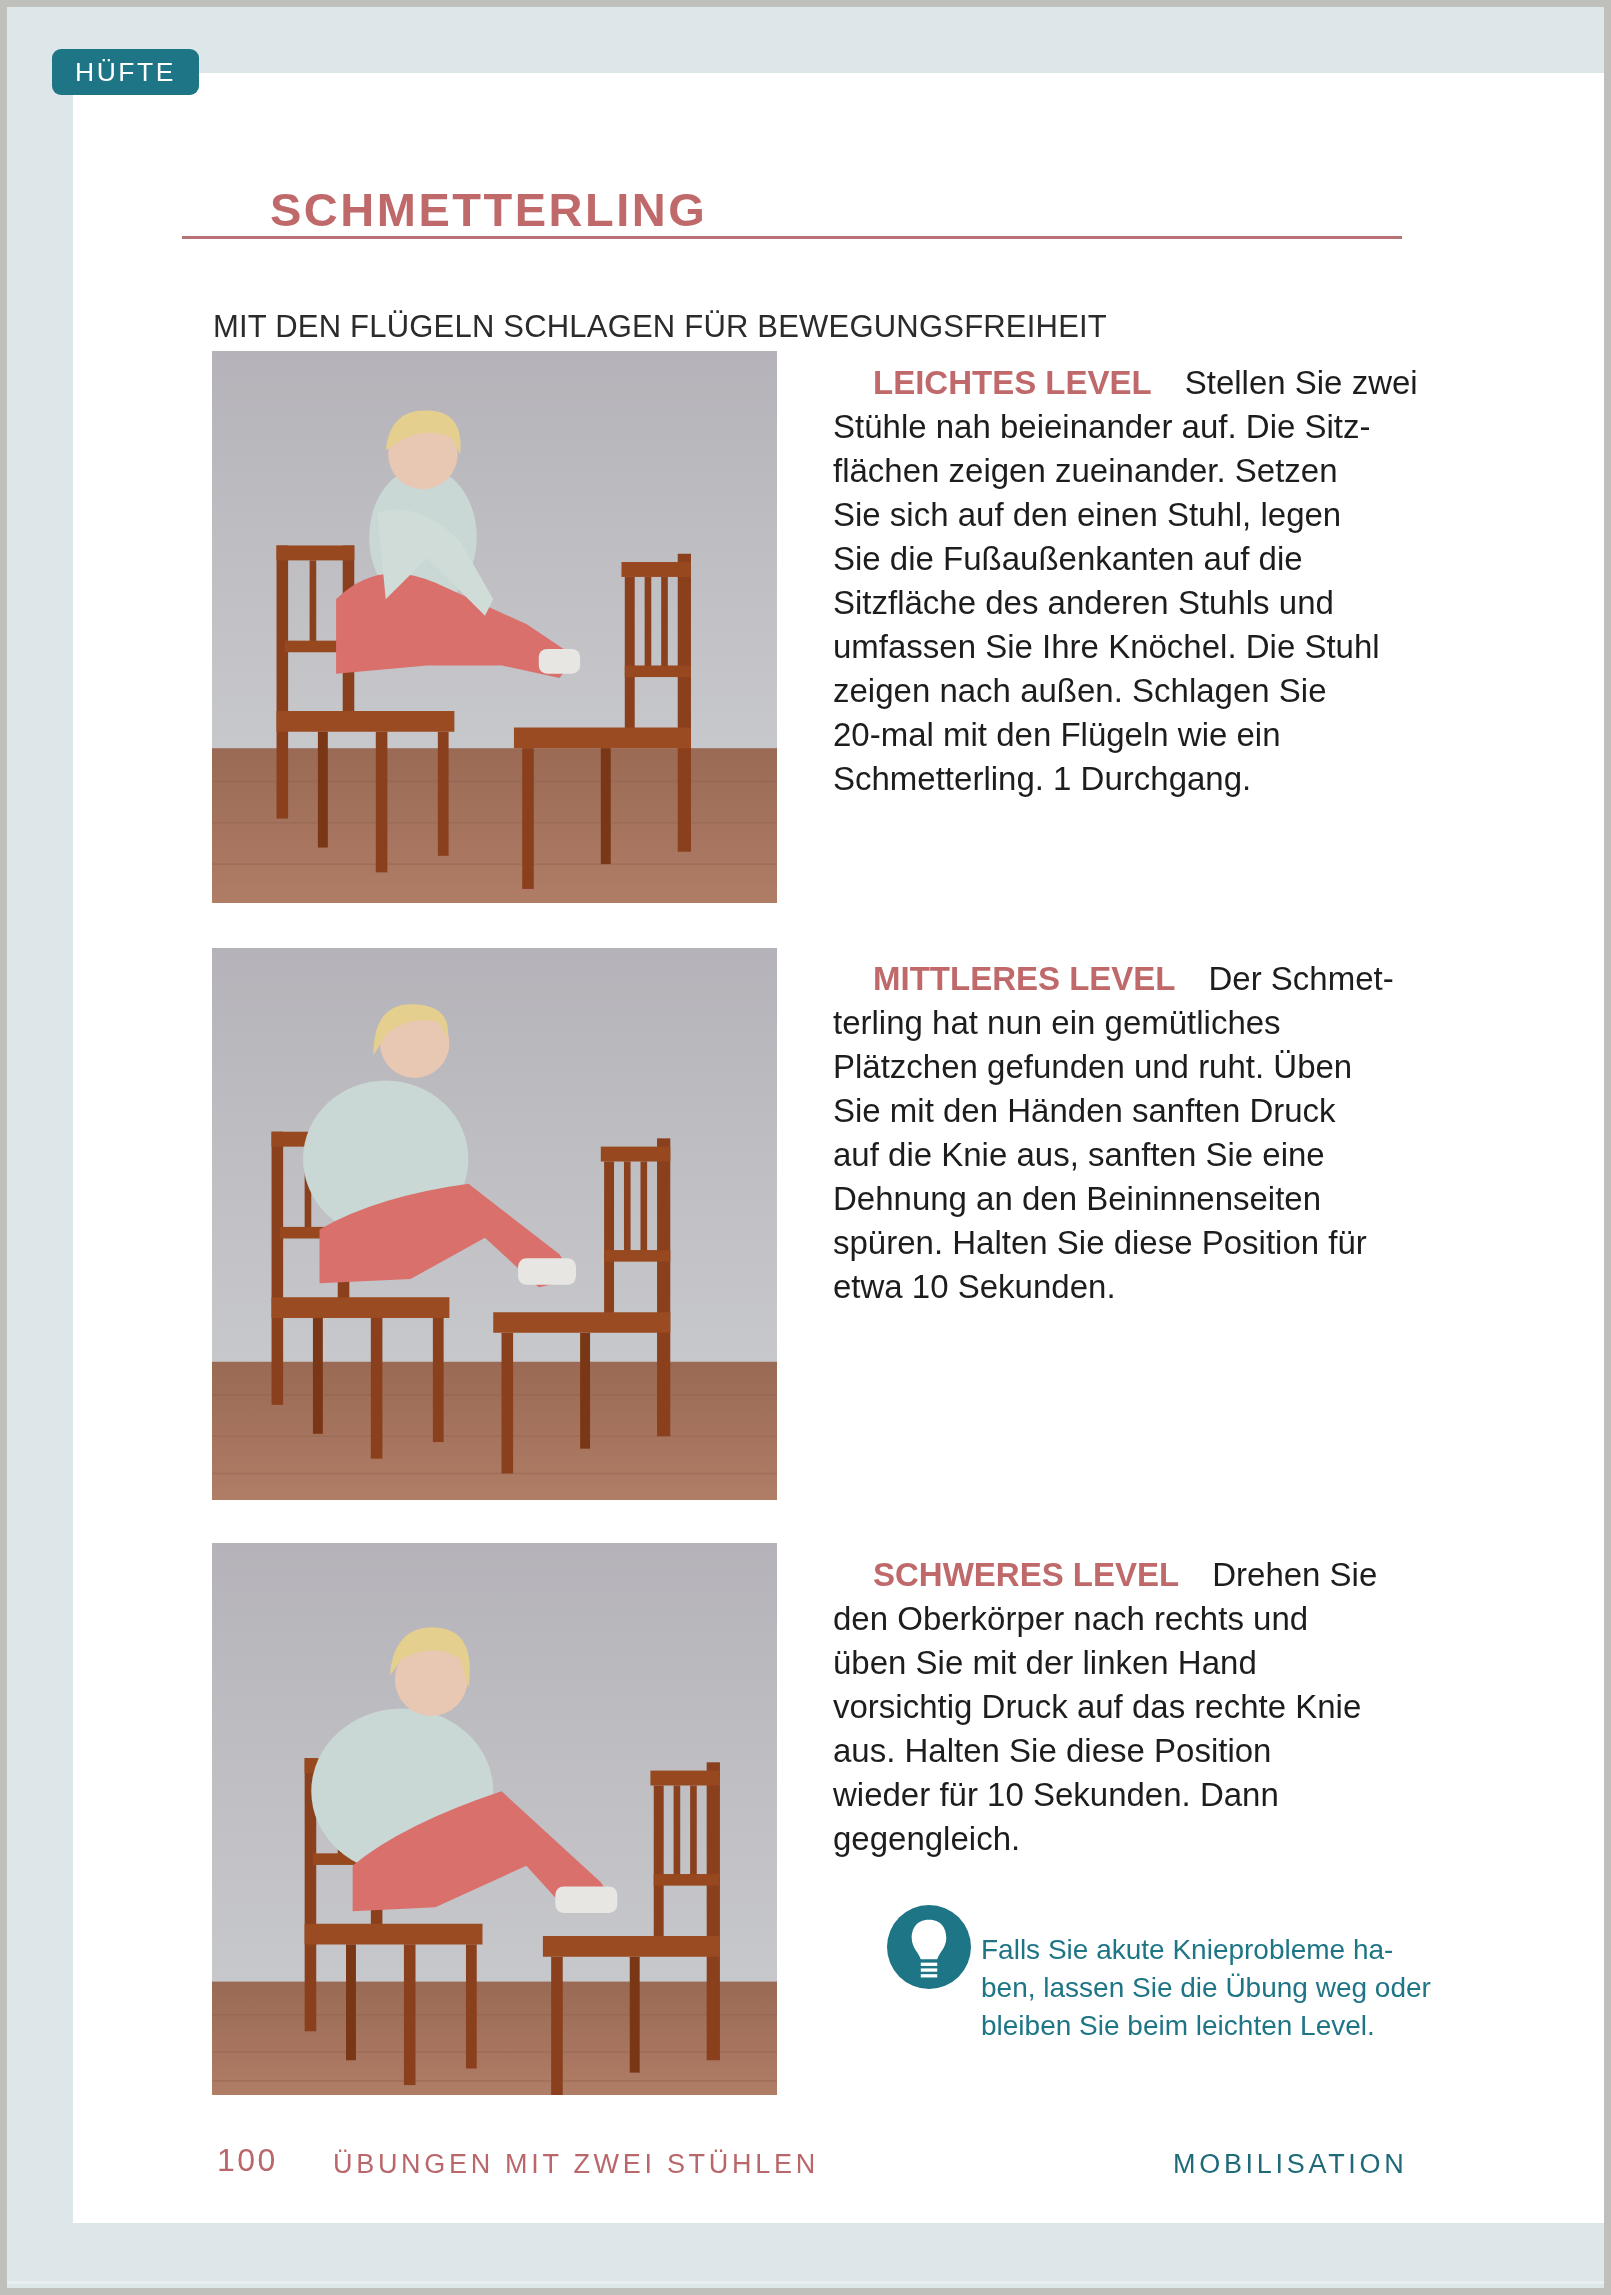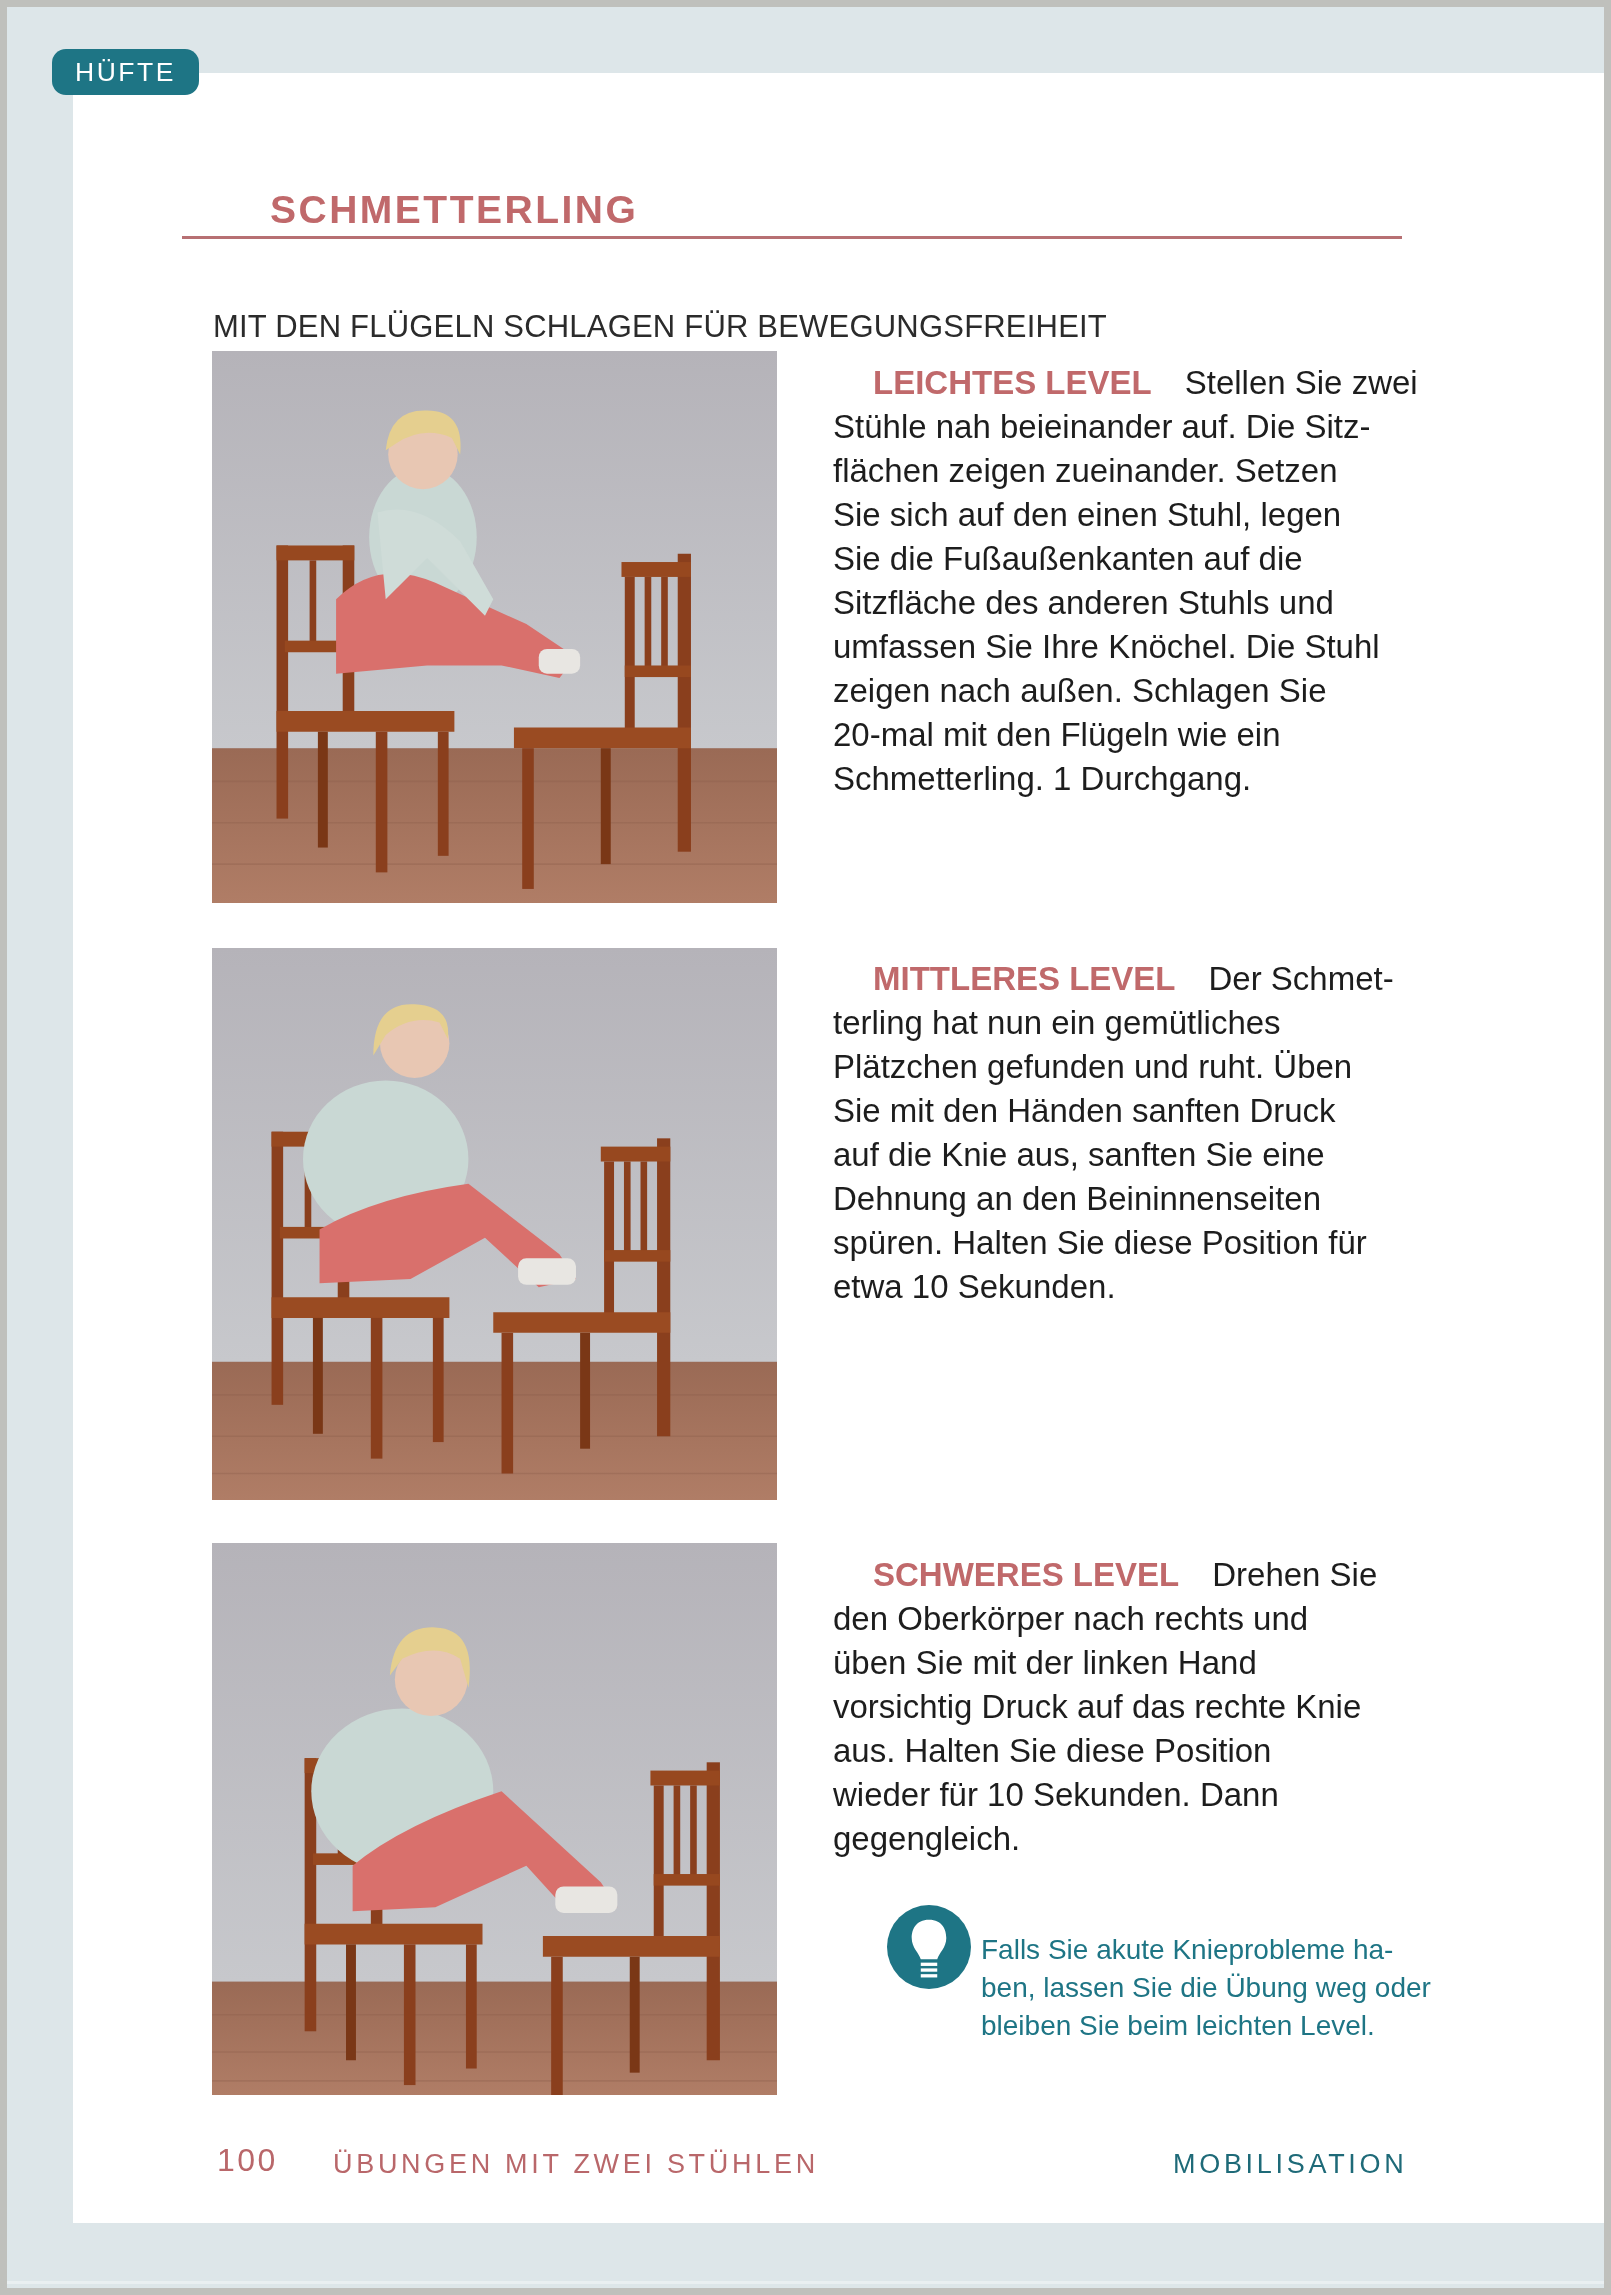--- a/index.html
+++ b/index.html
@@ -14,28 +14,28 @@
   }
   .frame-edge {
     position: absolute; left: 6.6px; top: 2281px; width: 1597px; height: 2.5px; background: #e9eff1;
   }
   .page {
     position: absolute; left: 73px; top: 73px; width: 1531px; height: 2150px;
     background: #ffffff;
   }
   .section-tab {
     position: absolute; left: 52px; top: 49px; width: 147px; height: 46px;
-    background: #1e7585; border-radius: 14px;
+    background: #1e7585; border-radius: 9px;
     color: #ffffff; font-size: 26.5px; letter-spacing: 2.5px;
     display: flex; align-items: center; justify-content: center;
     z-index: 3;
   }
   .title {
     position: absolute; left: 270px; top: 187px;
-    color: #c0696b; font-size: 39px; font-weight: bold; letter-spacing: 2.5px;
+    color: #c0696b; font-size: 47px; font-weight: bold; letter-spacing: 2.5px;
     line-height: 45px;
   }
   .title-rule {
     position: absolute; left: 182px; top: 236px; width: 1220px; height: 3.3px;
     background: #b77073;
   }
   .subtitle {
     position: absolute; left: 213px; top: 278px;
     color: #2b2b2b; font-size: 31px; line-height: 38px; letter-spacing: 0.2px; margin-top: 30px;
   }

